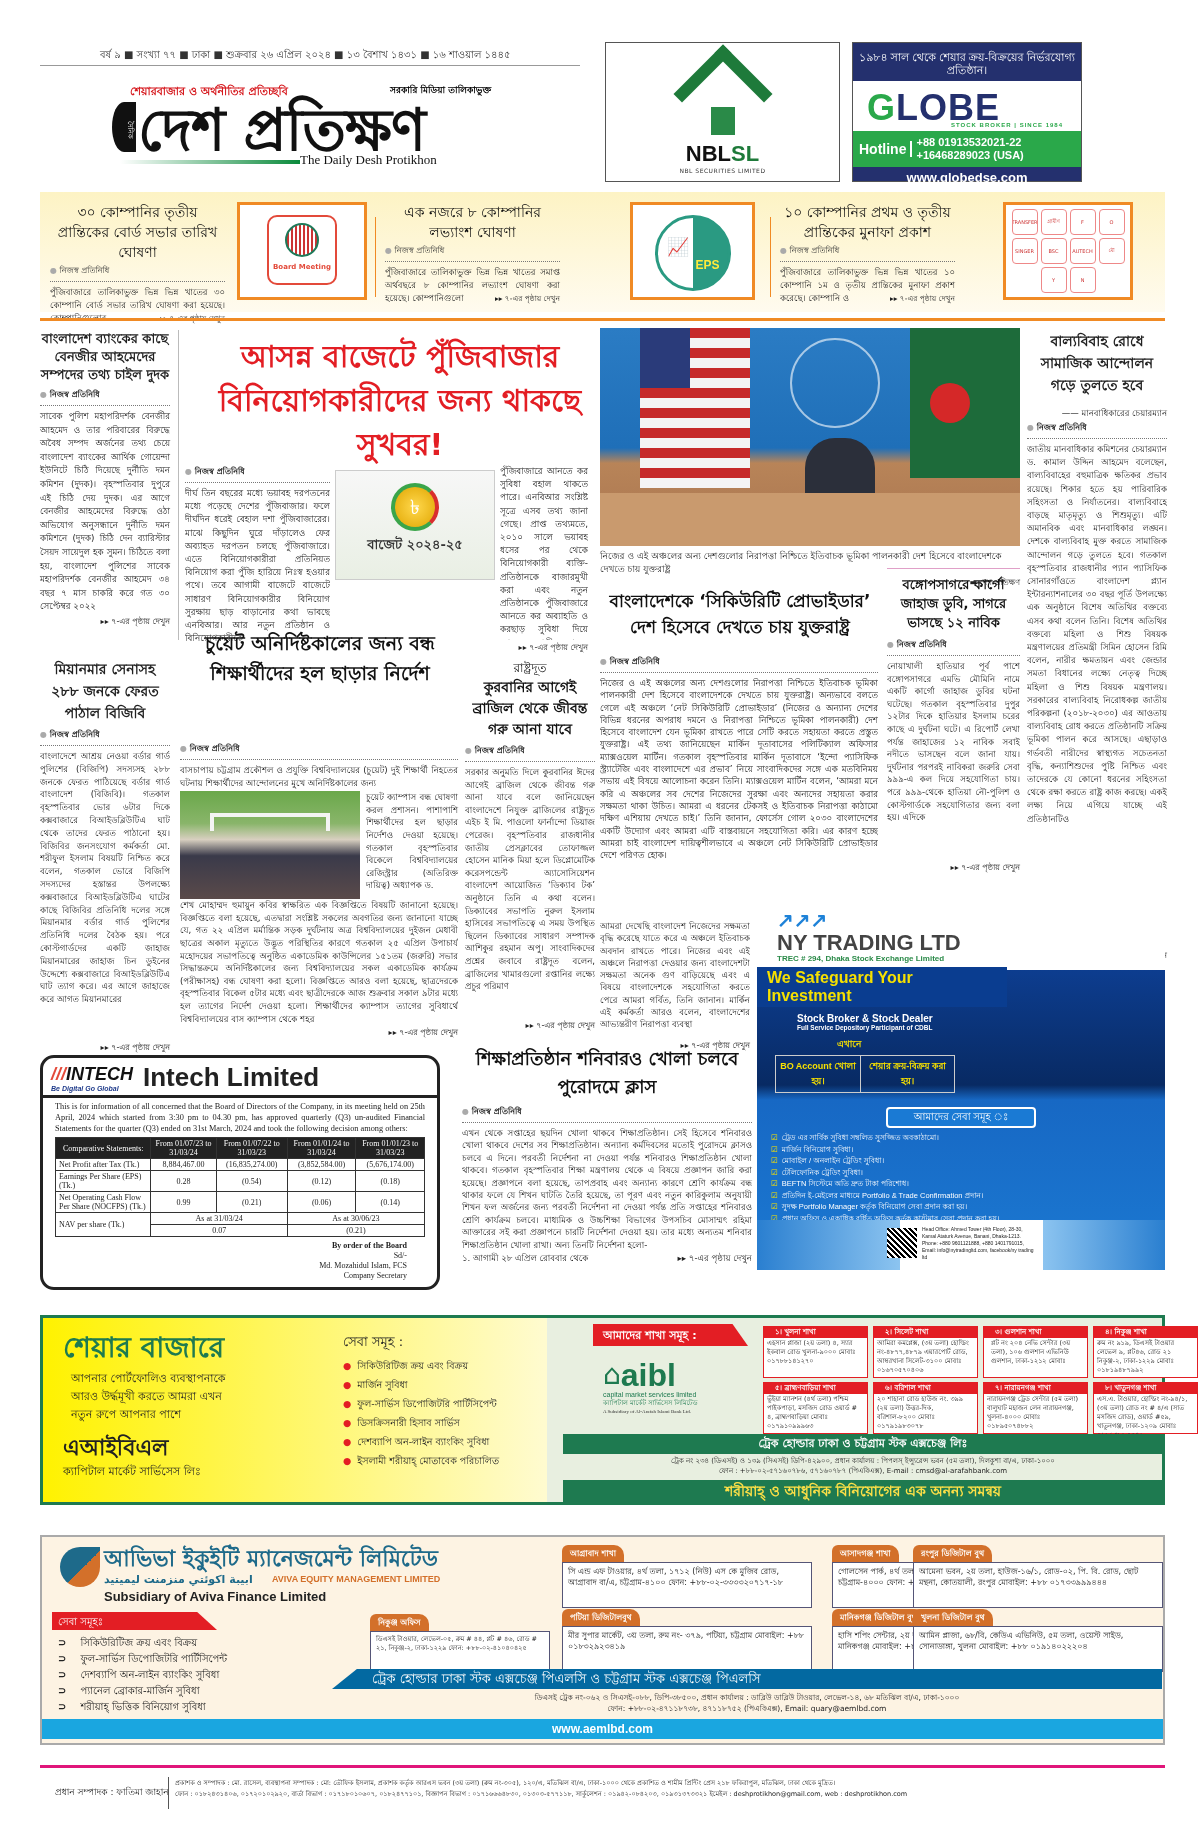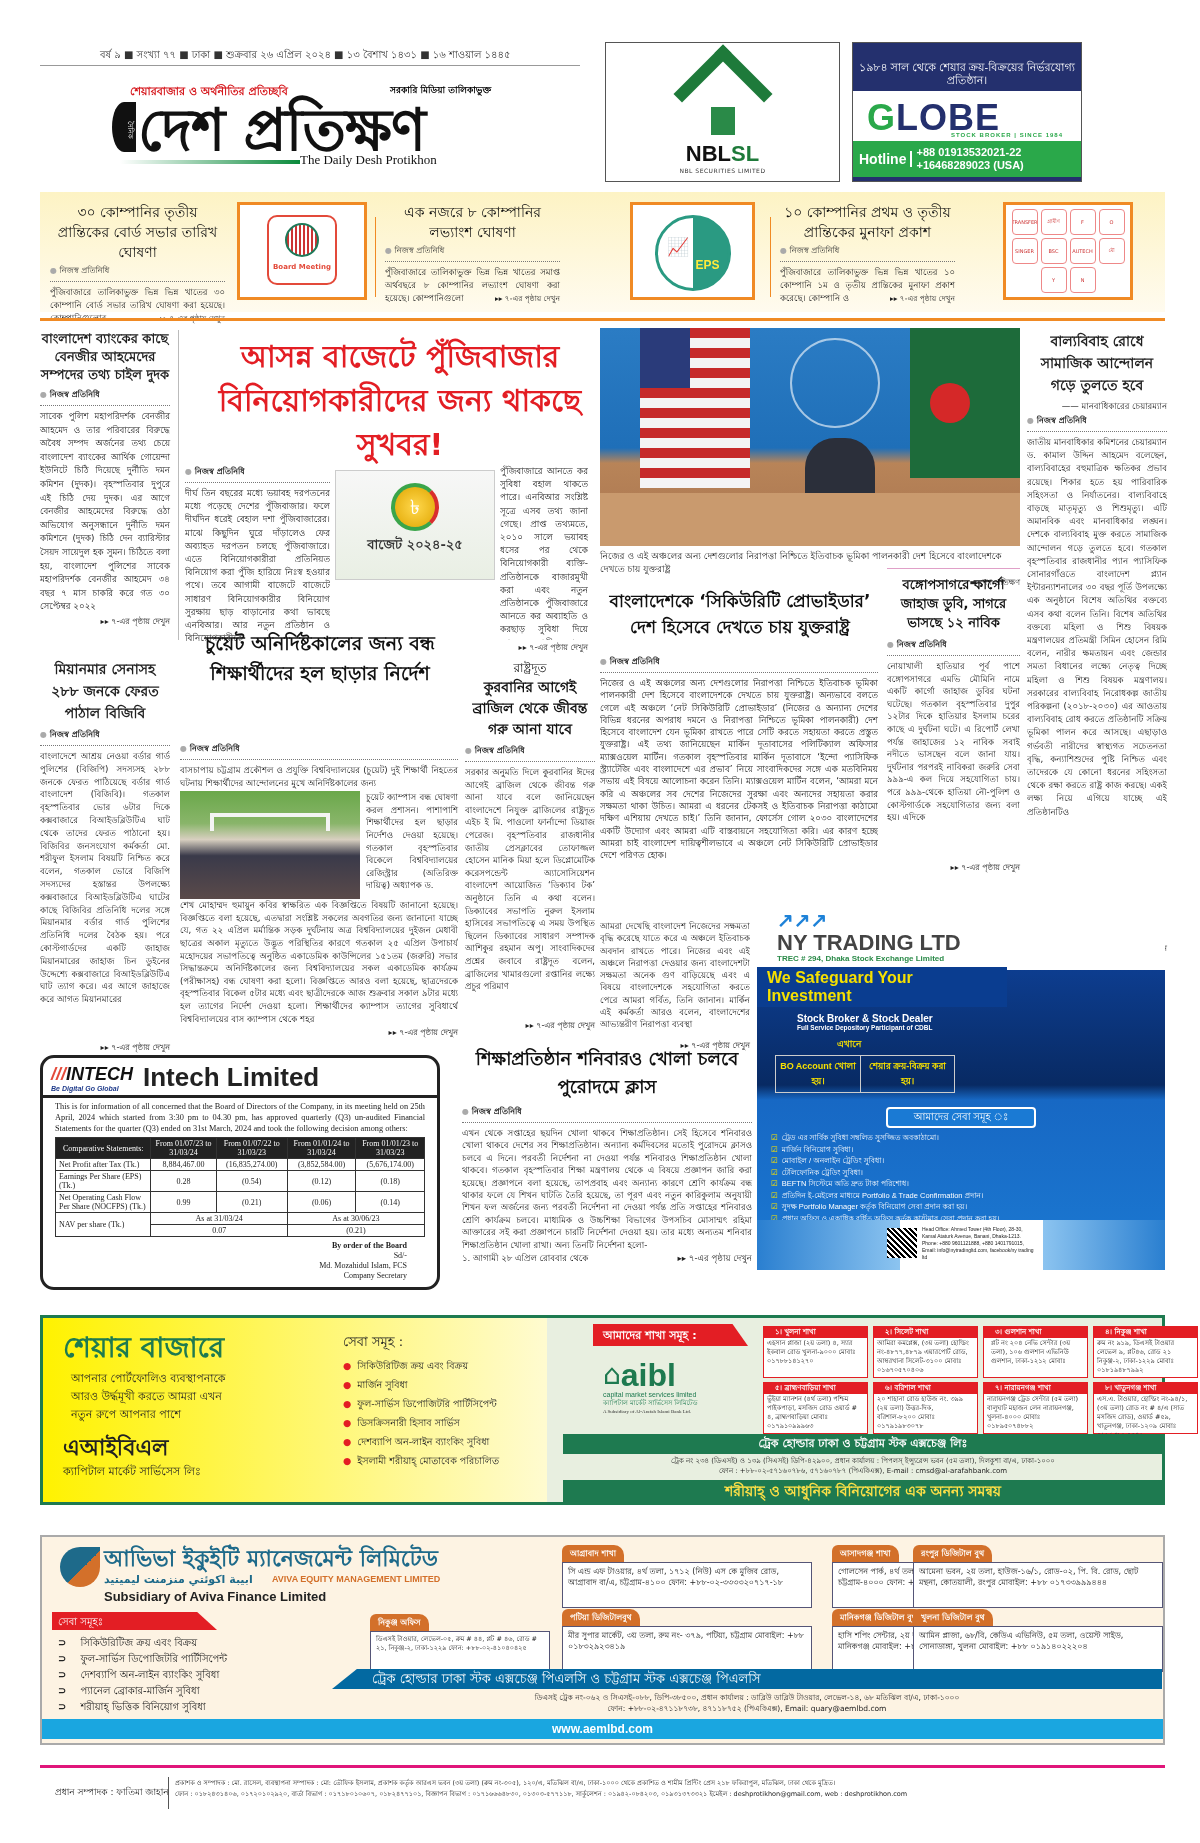--- a/index.html
+++ b/index.html
@@ -14,21 +14,21 @@
 .engname{left:300px;top:152px;font-size:13px;color:#111;font-family:"Liberation Serif",serif}
 .gline{left:120px;top:160px;width:180px;height:4px;background:linear-gradient(90deg,#fff,#0a8a3b)}
 .nblsl{left:605px;top:42px;width:235px;height:140px;border:1px solid #555;background:#fff;text-align:center}
 .nblsl .roof{margin:16px auto 0;width:90px;height:48px;position:relative}
 .nblsl .roof span{position:absolute;left:50%;width:70px;height:70px;border-top:12px solid #1e7a3a;border-left:12px solid #1e7a3a;transform:translateX(-50%) rotate(45deg)}
 .nblsl .box{width:24px;height:28px;background:#2a8a48;margin:0 auto}
 .nblsl .name{font-size:22px;font-weight:bold;color:#111;margin-top:6px;font-family:"Liberation Sans",sans-serif}
 .nblsl .name b{color:#1e7a3a}
 .nblsl .sub{font-size:6px;color:#333;letter-spacing:.5px}
 .globe{left:852px;top:42px;width:230px;height:140px;border:1px solid #555;background:#24306e;color:#fff;font-family:"Liberation Sans",sans-serif}
-.globe .t1{font-size:11px;text-align:center;padding-top:18px;line-height:13px}
+.globe .t1{font-size:11px;text-align:center;padding-top:8px;line-height:13px}
 .globe .mid{background:#fff;height:50px;margin-top:4px;position:relative}
 .globe .logo{position:absolute;left:14px;top:6px;font-size:36px;font-weight:bold;color:#24306e;letter-spacing:1px}
 .globe .logo i{font-style:normal;color:#2aa84a}
 .globe .sb{position:absolute;right:18px;bottom:3px;font-size:6px;color:#2aa84a;font-weight:bold;letter-spacing:1px}
 .globe .hot{background:#2aa84a;height:36px;display:flex;align-items:center;padding-left:6px;font-weight:bold}
 .globe .hot .h{font-size:14px;border-right:2px solid #fff;padding-right:4px}
 .globe .hot .n{font-size:11px;padding-left:4px;line-height:13px}
 .globe .web{font-size:13px;text-align:center;padding-top:3px;font-weight:bold}
 .strip{left:40px;top:192px;width:1125px;height:120px;background:linear-gradient(180deg,#fdf3c4,#fffbef)}
 .strip-bar{left:40px;top:318px;width:1125px;height:3px;background:#f08a24}
@@ -179,21 +179,21 @@
   <div style="position:absolute;left:205px;top:110px;width:70px;height:60px;background:#2b2f3a;border-radius:30px 30px 0 0"></div>
   <div style="position:absolute;left:0;top:165px;width:420px;height:53px;background:#c99a6e"></div>
 </div>
 <div class="abs caption">
   <span>নিজের ও এই অঞ্চলের অন্য দেশগুলোর নিরাপত্তা নিশ্চিতে ইতিবাচক ভূমিকা পালনকারী দেশ হিসেবে বাংলাদেশকে দেখতে চায় যুক্তরাষ্ট্র</span>
   <div style="text-align:right;font-size:8px">▬ <span>দেশ প্রতিক্ষণ</span></div>
 </div>
 
 <div class="abs" style="left:1027px;top:330px;width:140px">
   <div class="col-left-hl" style="font-size:14px;line-height:22px">বাল্যবিবাহ রোধে সামাজিক আন্দোলন গড়ে তুলতে হবে</div>
-  <div style="font-size:8.5px;text-align:right;margin-top:4px">—— <span>মানবাধিকারের চেয়ারম্যান</span></div>
+  <div style="font-size:8.5px;text-align:right;margin-top:11px">—— <span>মানবাধিকারের চেয়ারম্যান</span></div>
   <div class="byline">নিজস্ব প্রতিনিধি</div>
   <div class="dotsep"></div>
   <div class="body" style="font-size:8.6px;line-height:13.2px;height:505px;overflow:hidden">জাতীয় মানবাধিকার কমিশনের চেয়ারম্যান ড. কামাল উদ্দিন আহমেদ বলেছেন, বাল্যবিবাহের বহুমাত্রিক ক্ষতিকর প্রভাব রয়েছে। শিকার হতে হয় পারিবারিক সহিংসতা ও নির্যাতনের। বাল্যবিবাহে বাড়ছে মাতৃমৃত্যু ও শিশুমৃত্যু। এটি অমানবিক এবং মানবাধিকার লঙ্ঘন। দেশকে বাল্যবিবাহ মুক্ত করতে সামাজিক আন্দোলন গড়ে তুলতে হবে। গতকাল বৃহস্পতিবার রাজধানীর প্যান প্যাসিফিক সোনারগাঁওতে বাংলাদেশ প্ল্যান ইন্টারন্যাশনালের ৩০ বছর পূর্তি উপলক্ষ্যে এক অনুষ্ঠানে বিশেষ অতিথির বক্তব্যে এসব কথা বলেন তিনি। বিশেষ অতিথির বক্তব্যে মহিলা ও শিশু বিষয়ক মন্ত্রণালয়ের প্রতিমন্ত্রী সিমিন হোসেন রিমি বলেন, নারীর ক্ষমতায়ন এবং জেন্ডার সমতা বিধানের লক্ষ্যে নেতৃত্ব দিচ্ছে মহিলা ও শিশু বিষয়ক মন্ত্রণালয়। সরকারের বাল্যবিবাহ নিরোধকল্প জাতীয় পরিকল্পনা (২০১৮-২০৩০) এর আওতায় বাল্যবিবাহ রোধ করতে প্রতিষ্ঠানটি সক্রিয় ভূমিকা পালন করে আসছে। এছাড়াও গর্ভবতী নারীদের স্বাস্থ্যগত সচেতনতা বৃদ্ধি, কন্যাশিশুদের পুষ্টি নিশ্চিত এবং তাদেরকে যে কোনো ধরনের সহিংসতা থেকে রক্ষা করতে রাষ্ট্র কাজ করছে। একই লক্ষ্য নিয়ে এগিয়ে যাচ্ছে এই প্রতিষ্ঠানটিও</div>
   <div class="body" style="text-align:right;font-size:8px">▸▸ ৭-এর পৃষ্ঠায় দেখুন</div>
 </div>
 
 <div class="abs hl" style="left:600px;top:588px;width:280px;font-size:17px;line-height:26px">বাংলাদেশকে ‘সিকিউরিটি প্রোভাইডার’ দেশ হিসেবে দেখতে চায় যুক্তরাষ্ট্র</div>
 <div class="abs" style="left:600px;top:655px;width:278px">
   <div class="byline">নিজস্ব প্রতিনিধি</div>
   <div class="dotsep"></div>

